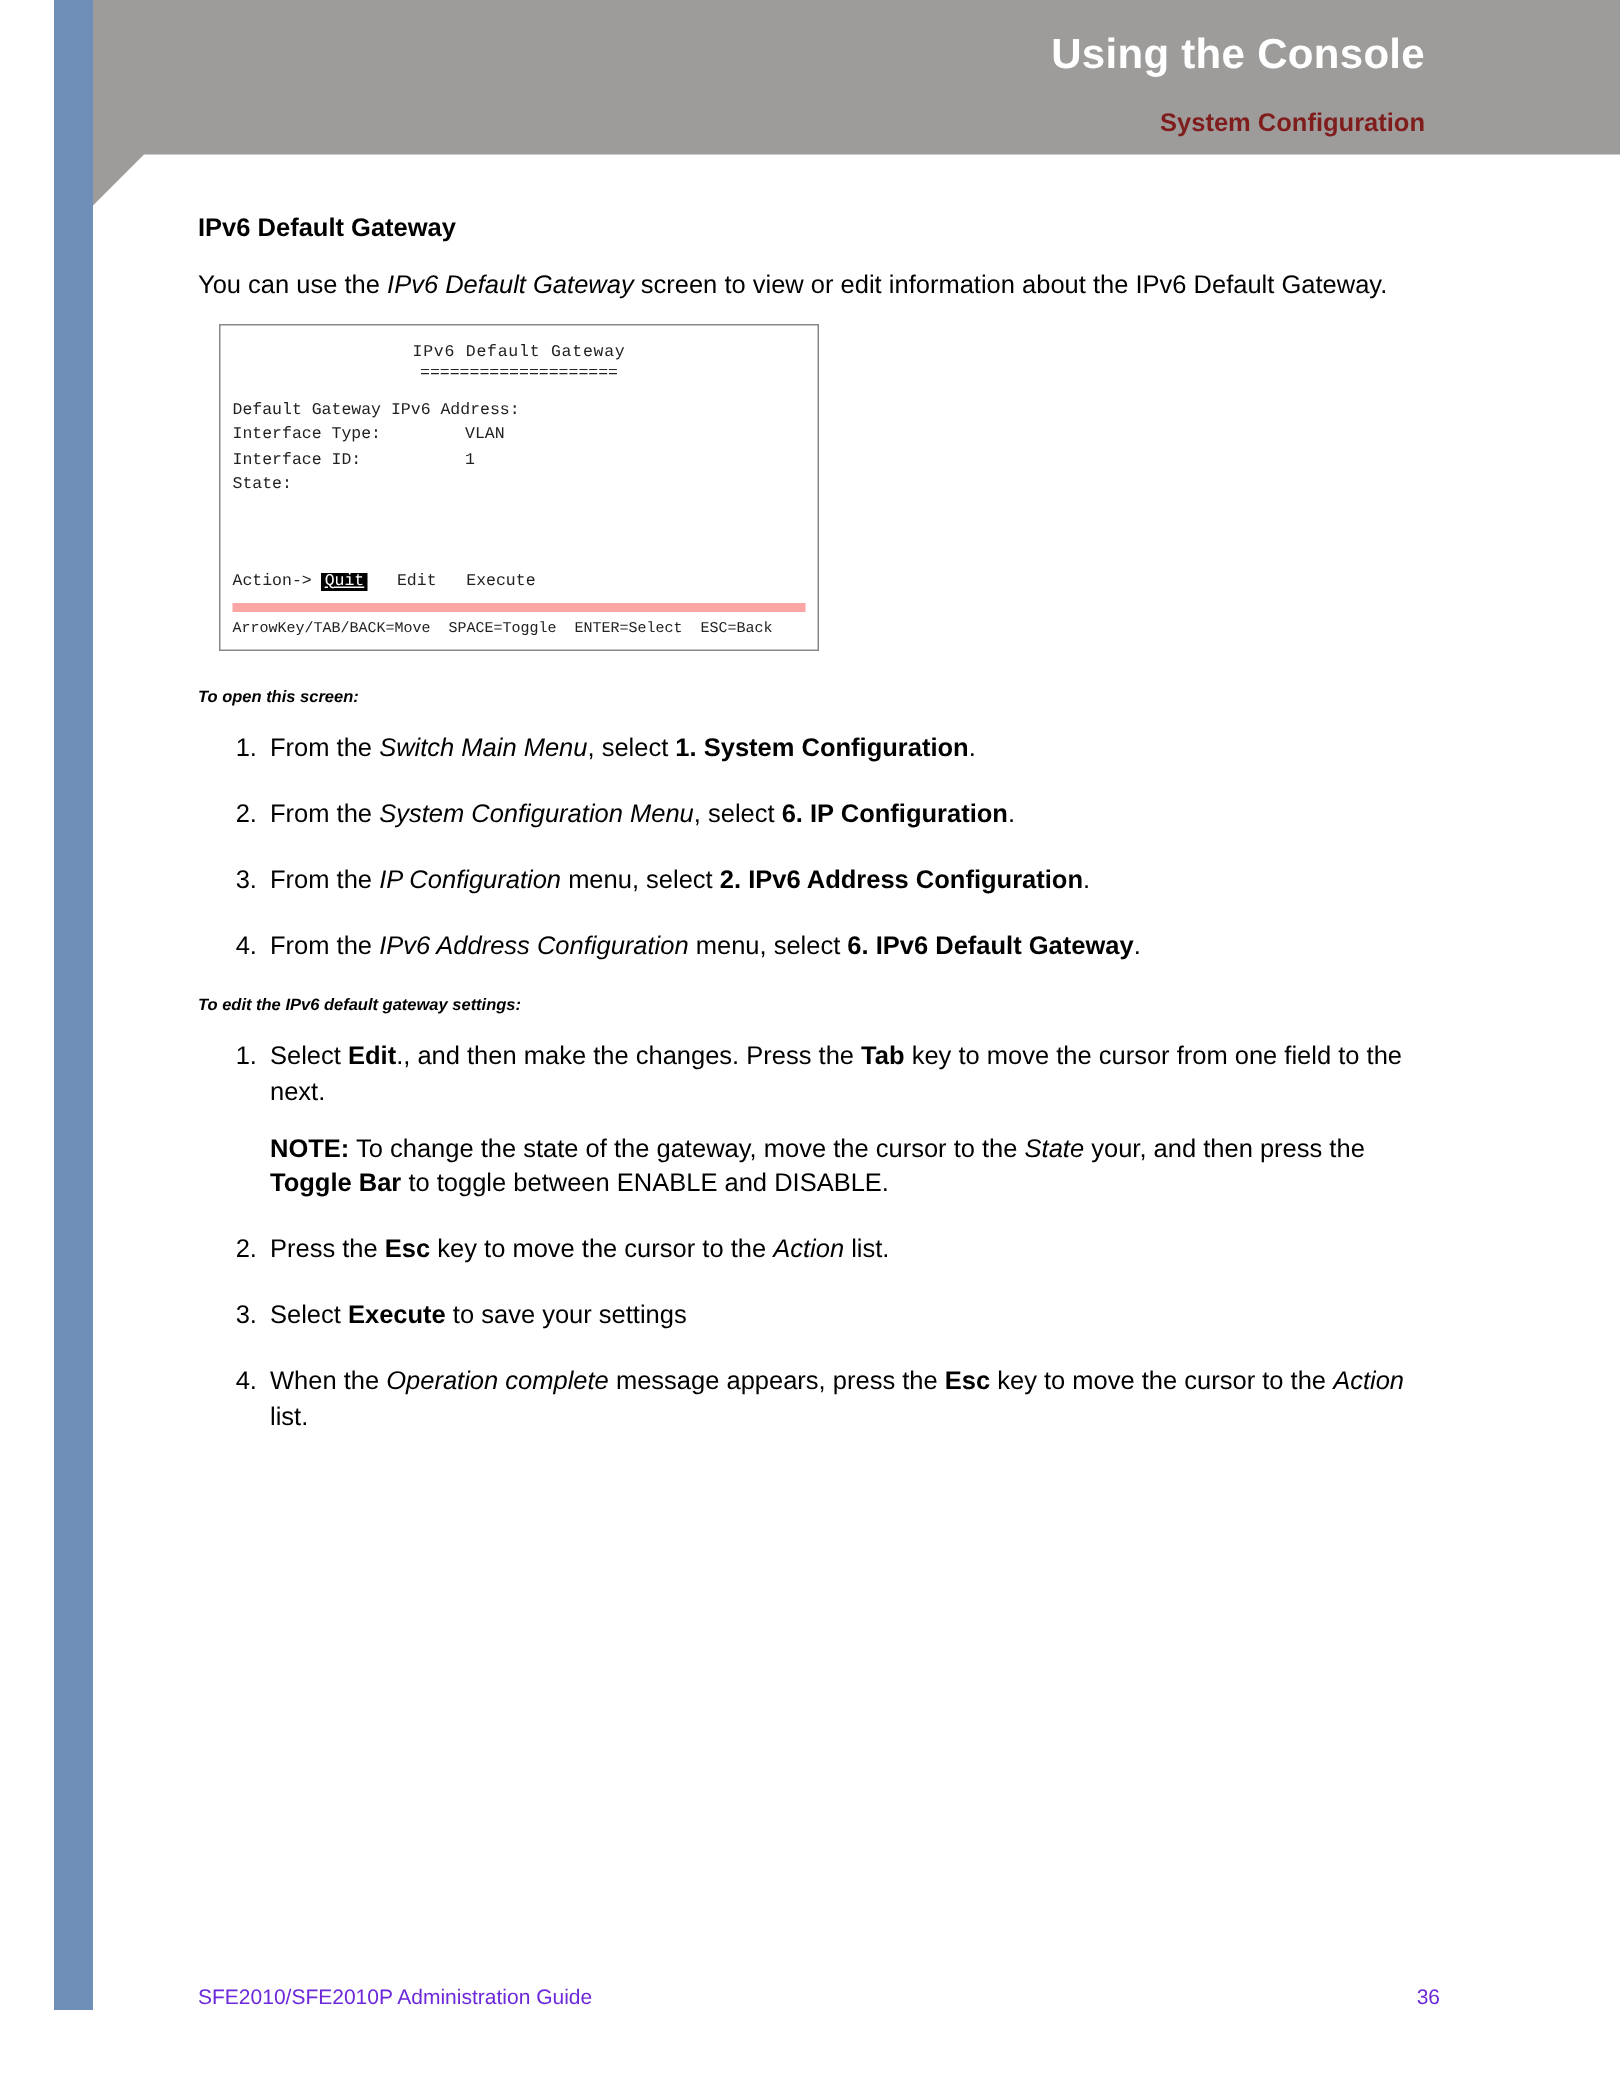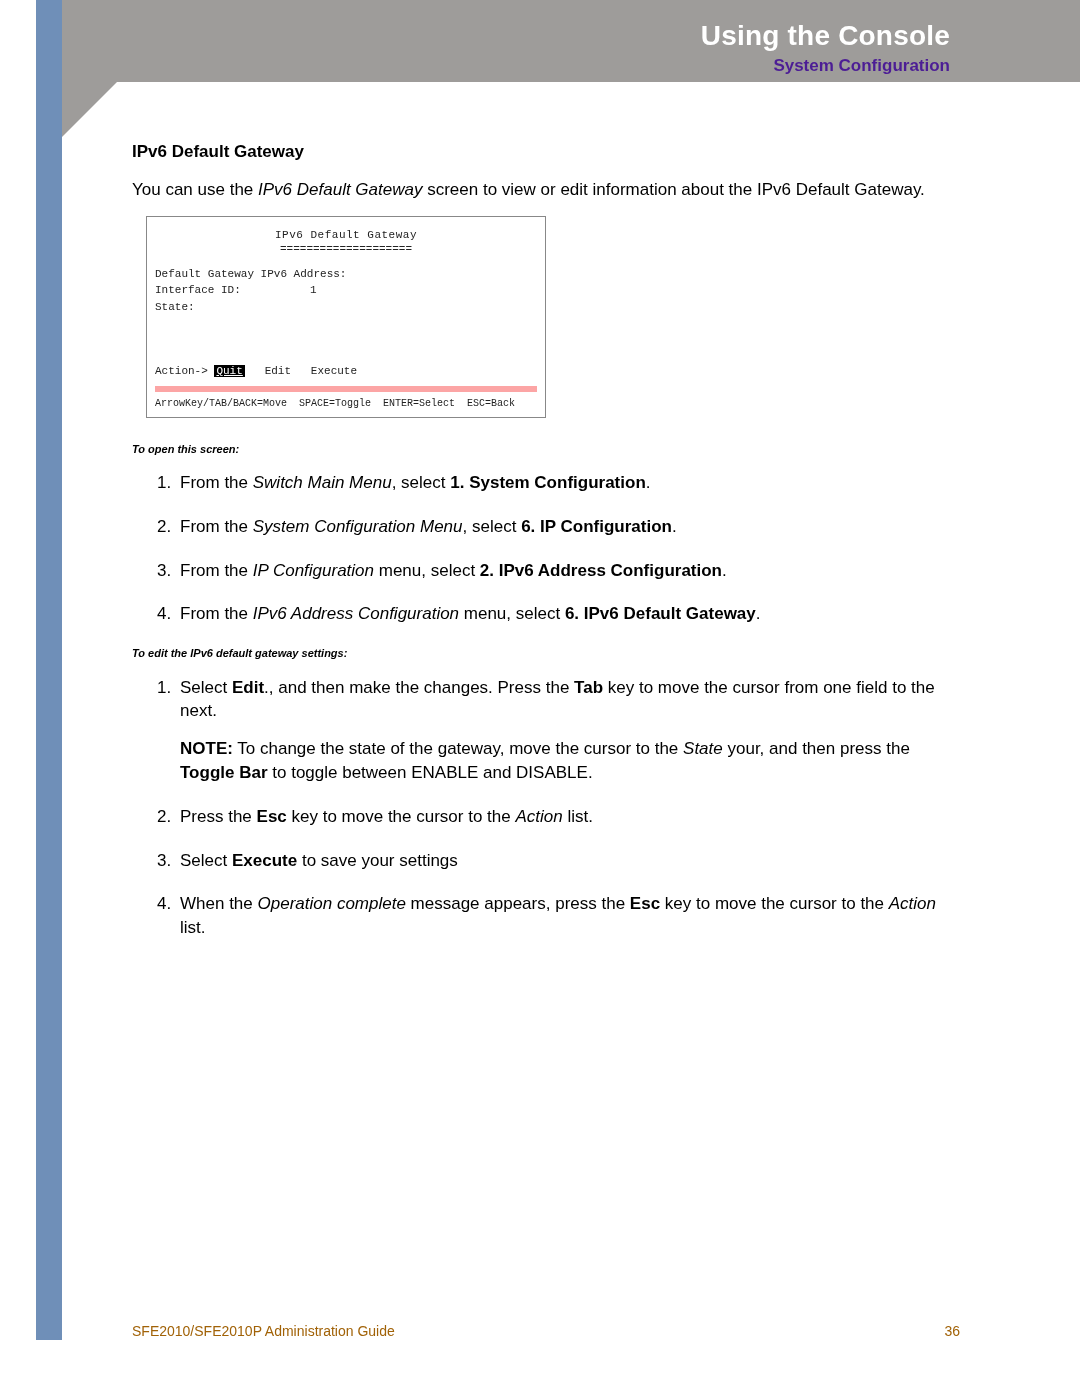--- a/index.html
+++ b/index.html
@@ -17,37 +17,37 @@
     top: 0;
     width: 26px;
     height: 1340px;
     background: #6f8fb8;
   }
   .header-band {
     position: absolute;
     left: 62px;
     top: 0;
     right: 0;
-    height: 82px;
+    height: 103px;
     background: #9e9c9a;
     padding-right: 130px;
     text-align: right;
     padding-top: 20px;
   }
   .header-title {
     color: #fff;
     font-size: 28px;
     font-weight: bold;
     letter-spacing: 0.2px;
   }
   .header-sub {
-    color: #4c1d95;
+    color: #7f1d1d;
     font-size: 17px;
     font-weight: bold;
-    margin-top: 4px;
+    margin-top: 20px;
   }
   .diag {
     position: absolute;
     left: 62px;
     top: 82px;
     width: 0; height: 0;
     border-right: 55px solid transparent;
     border-top: 55px solid #9e9c9a;
   }
   .content {
@@ -103,21 +103,21 @@
     margin-bottom: 20px;
   }
   em.i { font-style: italic; }
   strong.b { font-weight: bold; }
   .footer {
     position: absolute;
     left: 132px;
     right: 120px;
     bottom: 58px;
     font-size: 14px;
-    color: #a16207;
+    color: #6d28d9;
     display: flex;
     justify-content: space-between;
   }
 </style>
 </head>
 <body>
 
 <div class="left-bar"></div>
 
 <div class="header-band">
@@ -137,20 +137,24 @@
   <div class="console-shot">
     <div class="console-title">IPv6 Default Gateway</div>
     <div class="console-underline">====================</div>
     <div class="console-row">
         <span class="console-label">Default Gateway IPv6 Address:</span>
         <span class="console-val"></span>
       </div>
     <div class="console-row">
         <span class="console-label"></span>
         <span class="console-val"></span>
+      </div>
+    <div class="console-row">
+        <span class="console-label">Interface Type:</span>
+        <span class="console-val">VLAN</span>
       </div>
     <div class="console-row">
         <span class="console-label">Interface ID:</span>
         <span class="console-val">1</span>
       </div>
     <div class="console-row">
         <span class="console-label">State:</span>
         <span class="console-val"></span>
       </div>
     <div class="console-gap"></div>

